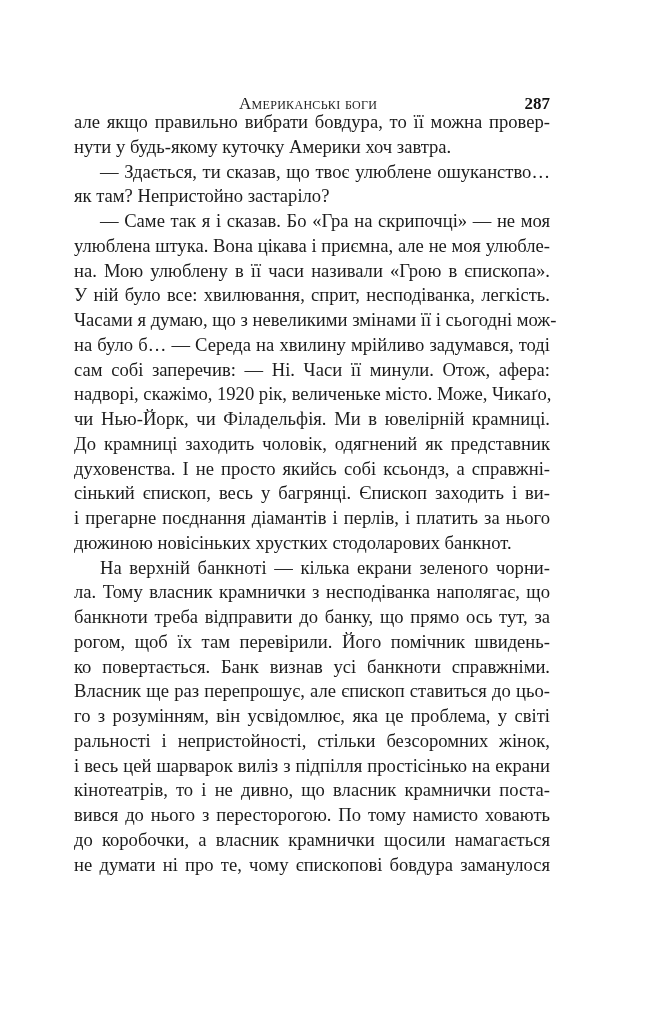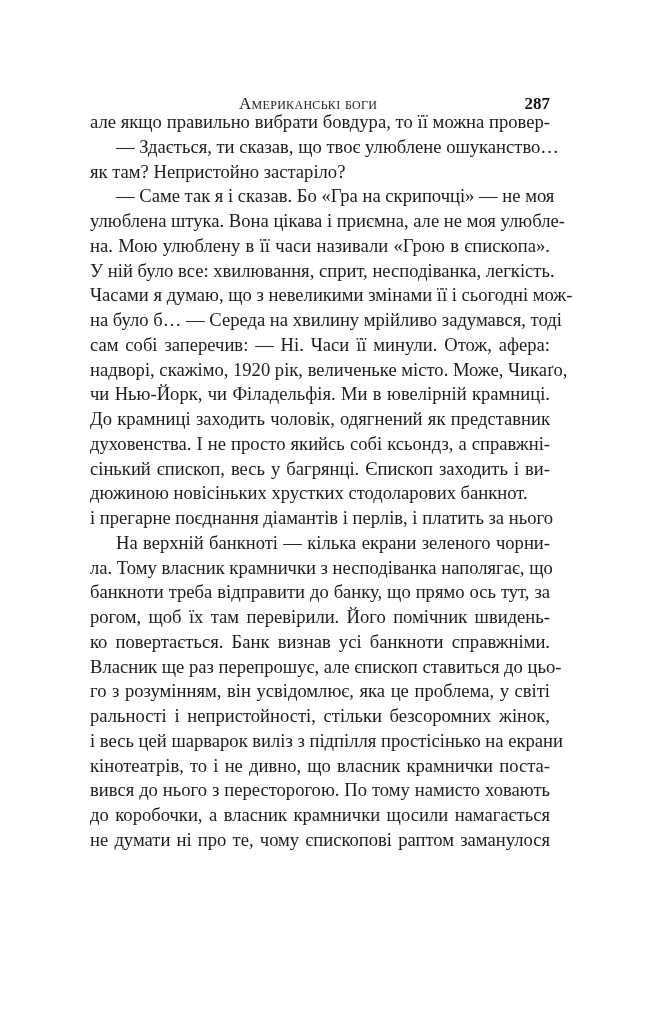--- a/index.html
+++ b/index.html
@@ -20,59 +20,60 @@
   .page-number {
     position: absolute; right: 0; top: 0;
     font-size: 17px; font-weight: bold; color: #111; text-align: center;
   }
   .text-block {
     position: absolute; top: 110px; left: 74px; width: 476px;
   }
   .line {
     display: block; height: 24.75px; line-height: 24.75px;
     font-size: 18.6px; white-space: nowrap;
-    text-align: justify; text-align-last: justify; margin-left: 16px;
+    text-align: justify; text-align-last: justify;
   }
   .line.last { text-align-last: left; }
   .line.indent { padding-left: 26px; }
 </style>
 </head>
 <body>
 
 <div class="page">
   <div class="running-head">
     <span class="running-title">Американські боги</span>
     <span class="page-number">287</span>
   </div>
 
   <div class="text-block" id="text-block">
       <span class="line">але якщо правильно вибрати бовдура, то її можна провер-</span>
+      <span class="line last">нути у будь-якому куточку Америки хоч завтра.</span>
       <span class="line indent">— Здається, ти сказав, що твоє улюблене ошуканство…</span>
       <span class="line last">як там? Непристойно застаріло?</span>
       <span class="line indent">— Саме так я і сказав. Бо «Гра на скрипочці» — не моя</span>
       <span class="line">улюблена штука. Вона цікава і приємна, але не моя улюбле-</span>
       <span class="line">на. Мою улюблену в її часи називали «Грою в єпископа».</span>
       <span class="line">У ній було все: хвилювання, сприт, несподіванка, легкість.</span>
       <span class="line">Часами я думаю, що з невеликими змінами її і сьогодні мож-</span>
       <span class="line">на було б… — Середа на хвилину мрійливо задумався, тоді</span>
       <span class="line">сам собі заперечив: — Ні. Часи її минули. Отож, афера:</span>
       <span class="line">надворі, скажімо, 1920 рік, величеньке місто. Може, Чикаґо,</span>
       <span class="line">чи Нью-Йорк, чи Філадельфія. Ми в ювелірній крамниці.</span>
       <span class="line">До крамниці заходить чоловік, одягнений як представник</span>
       <span class="line">духовенства. І не просто якийсь собі ксьондз, а справжні-</span>
       <span class="line">сінький єпископ, весь у багрянці. Єпископ заходить і ви-</span>
+      <span class="line">і прегарне поєднання діамантів і перлів, і платить за нього</span>
       <span class="line last">дюжиною новісіньких хрустких стодоларових банкнот.</span>
-      <span class="line">і прегарне поєднання діамантів і перлів, і платить за нього</span>
       <span class="line indent">На верхній банкноті — кілька екрани зеленого чорни-</span>
       <span class="line">ла. Тому власник крамнички з несподіванка наполягає, що</span>
       <span class="line">банкноти треба відправити до банку, що прямо ось тут, за</span>
       <span class="line">рогом, щоб їх там перевірили. Його помічник швидень-</span>
       <span class="line">ко повертається. Банк визнав усі банкноти справжніми.</span>
       <span class="line">Власник ще раз перепрошує, але єпископ ставиться до цьо-</span>
       <span class="line">го з розумінням, він усвідомлює, яка це проблема, у світі</span>
       <span class="line">ральності і непристойності, стільки безсоромних жінок,</span>
       <span class="line">і весь цей шарварок виліз з підпілля простісінько на екрани</span>
       <span class="line">кінотеатрів, то і не дивно, що власник крамнички поста-</span>
       <span class="line">вився до нього з пересторогою. По тому намисто ховають</span>
       <span class="line">до коробочки, а власник крамнички щосили намагається</span>
-      <span class="line">не думати ні про те, чому єпископові раптом заманулося</span>
+      <span class="line">не думати ні про те, чому єпископові бовдура заманулося</span>
     </div>
 </div>
 
 </body></html>

